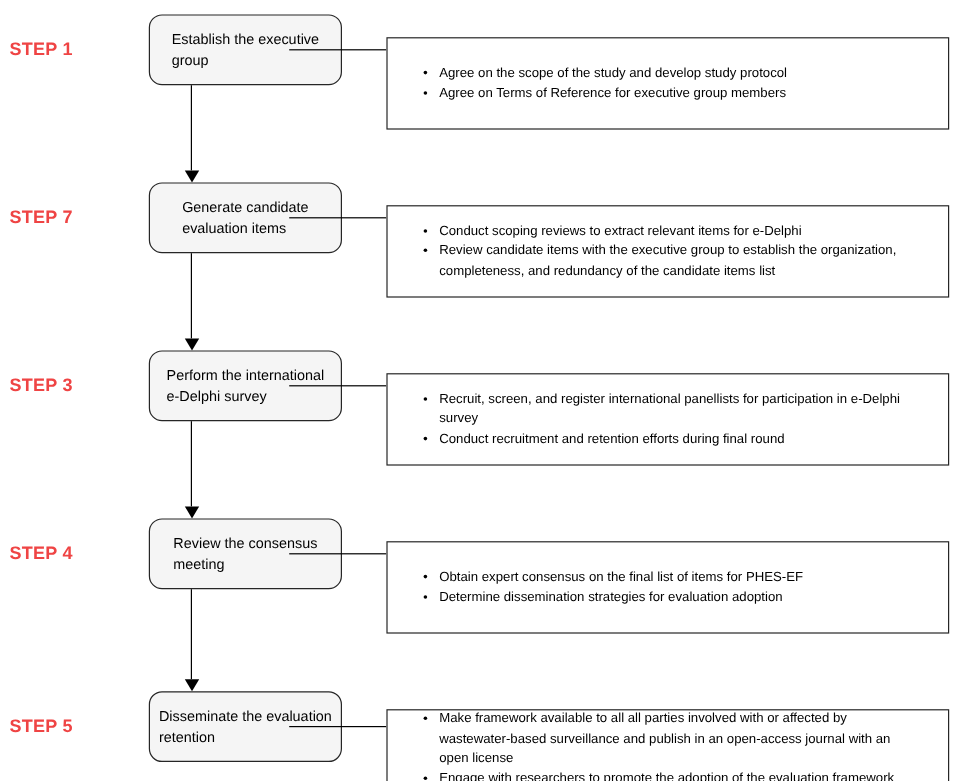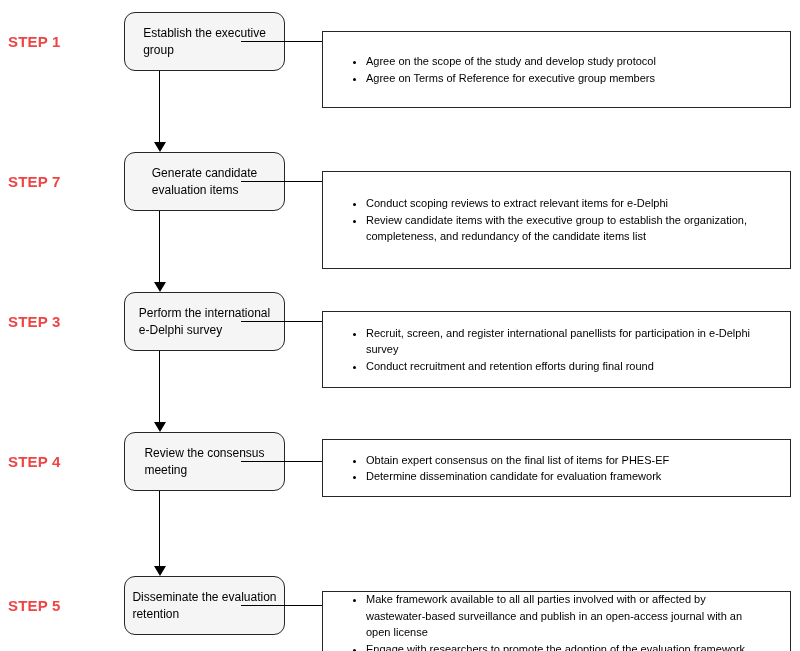--- a/index.html
+++ b/index.html
@@ -107,21 +107,21 @@
   </div>
   <div class="v-line" style="top:71px;height:71px"></div>
   <div class="arrow-head" style="top:142px"></div>
 
   <div class="step-label" style="top:173px">STEP 7</div>
   <div class="step-box" style="top:152px">
     <span class="box-text">Generate candidate
 evaluation items</span>
   </div>
   <div class="h-connector" style="top:181px"></div>
-  <div class="panel" style="top:145px;height:98px">
+  <div class="panel" style="top:145px;height:77px">
     <ul>
       <li>Conduct scoping reviews to extract relevant items for e-Delphi</li>
       <li>Review candidate items with the executive group to establish the organization,
 completeness, and redundancy of the candidate items list</li>
     </ul>
   </div>
   <div class="v-line" style="top:211px;height:71px"></div>
   <div class="arrow-head" style="top:282px"></div>
 
   <div class="step-label" style="top:313px">STEP 3</div>
@@ -139,24 +139,24 @@
   </div>
   <div class="v-line" style="top:351px;height:71px"></div>
   <div class="arrow-head" style="top:422px"></div>
 
   <div class="step-label" style="top:453px">STEP 4</div>
   <div class="step-box" style="top:432px">
     <span class="box-text">Review the consensus
 meeting</span>
   </div>
   <div class="h-connector" style="top:461px"></div>
-  <div class="panel" style="top:413px;height:58px">
+  <div class="panel" style="top:425px;height:77px">
     <ul>
       <li>Obtain expert consensus on the final list of items for PHES-EF</li>
-      <li>Determine dissemination candidate for evaluation framework</li>
+      <li>Determine dissemination strategies for evaluation adoption</li>
     </ul>
   </div>
   <div class="v-line" style="top:491px;height:75px"></div>
   <div class="arrow-head" style="top:566px"></div>
 
   <div class="step-label" style="top:597px">STEP 5</div>
   <div class="step-box" style="top:576px">
     <span class="box-text">Disseminate the evaluation
 retention</span>
   </div>

